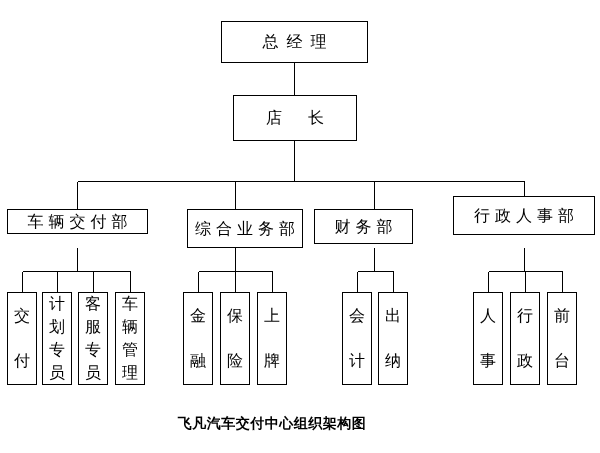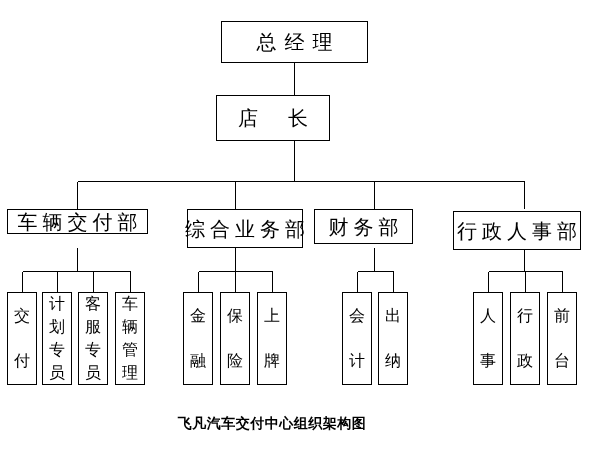--- a/index.html
+++ b/index.html
@@ -15,21 +15,21 @@
   .connectors path{stroke:#000;stroke-width:1;fill:none;shape-rendering:crispEdges;}
   .node{
     position:absolute;
     border:1px solid #000;
     background:#fff;
     box-sizing:border-box;
     display:flex;align-items:center;justify-content:center;
     text-align:center;
   }
   .node .lbl{
-    font-size:20px;
+    font-size:16px;
     letter-spacing:5px;
     margin-right:-5px; 
     white-space:nowrap;
     line-height:1;
     text-align:right;
   }
   .node-root .lbl{letter-spacing:8px;margin-right:-8px;}
   .vnode{
     position:absolute;
     border:1px solid #000;
@@ -92,34 +92,34 @@
     <path d="M488.5 271.5 H562.5"></path>
     <path d="M488.5 271.5 V292"></path>
     <path d="M525.5 271.5 V292"></path>
     <path d="M562.5 271.5 V292"></path>
   </svg>
 
   <div class="node node-root" style="left:221px;top:21px;width:147px;height:42px">
     <span class="lbl">总经理</span>
   </div>
 
-  <div class="node" style="left:216px;top:95px;width:114px;height:46px">
+  <div class="node" style="left:233px;top:95px;width:124px;height:46px">
     <span class="lbl">店　长</span>
   </div>
 
   <div class="node" style="left:7px;top:209px;width:141px;height:25px">
     <span class="lbl">车辆交付部</span>
   </div>
   <div class="node" style="left:187px;top:209px;width:116px;height:39px">
     <span class="lbl">综合业务部</span>
   </div>
   <div class="node" style="left:314px;top:209px;width:99px;height:35px">
     <span class="lbl">财务部</span>
   </div>
-  <div class="node" style="left:453px;top:211px;width:128px;height:39px">
+  <div class="node" style="left:453px;top:196px;width:142px;height:39px">
     <span class="lbl">行政人事部</span>
   </div>
 
   <div class="vnode" style="left:7px;top:292px;width:30px;height:93px">
     <div class="vchars">
         <span>交</span>
         <span>付</span>
       </div>
   </div>
   <div class="vnode" style="left:42px;top:292px;width:30px;height:93px">

